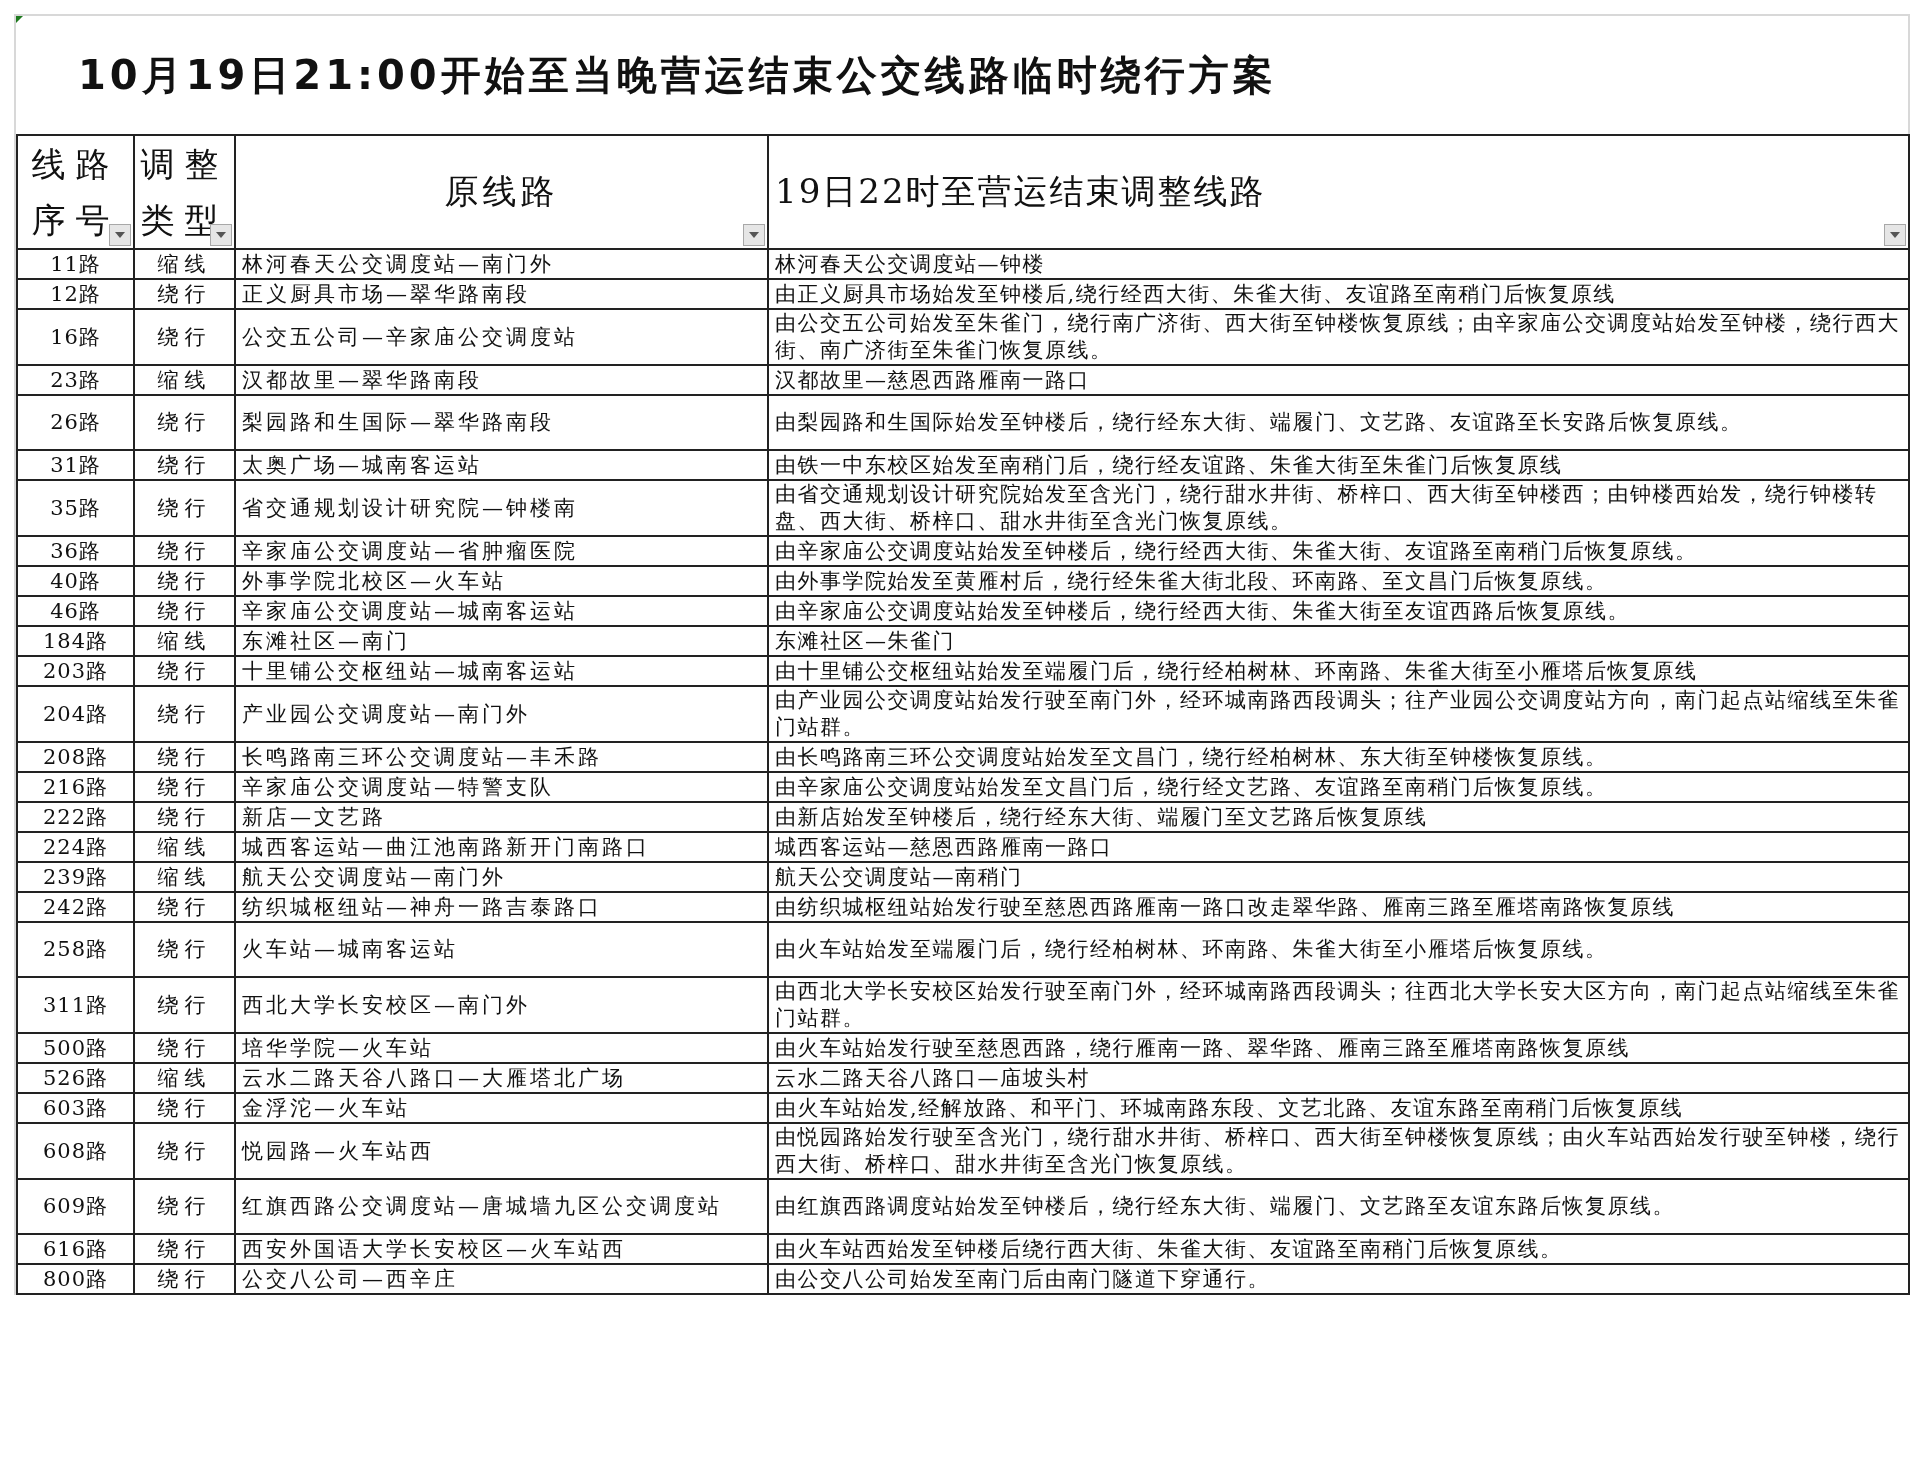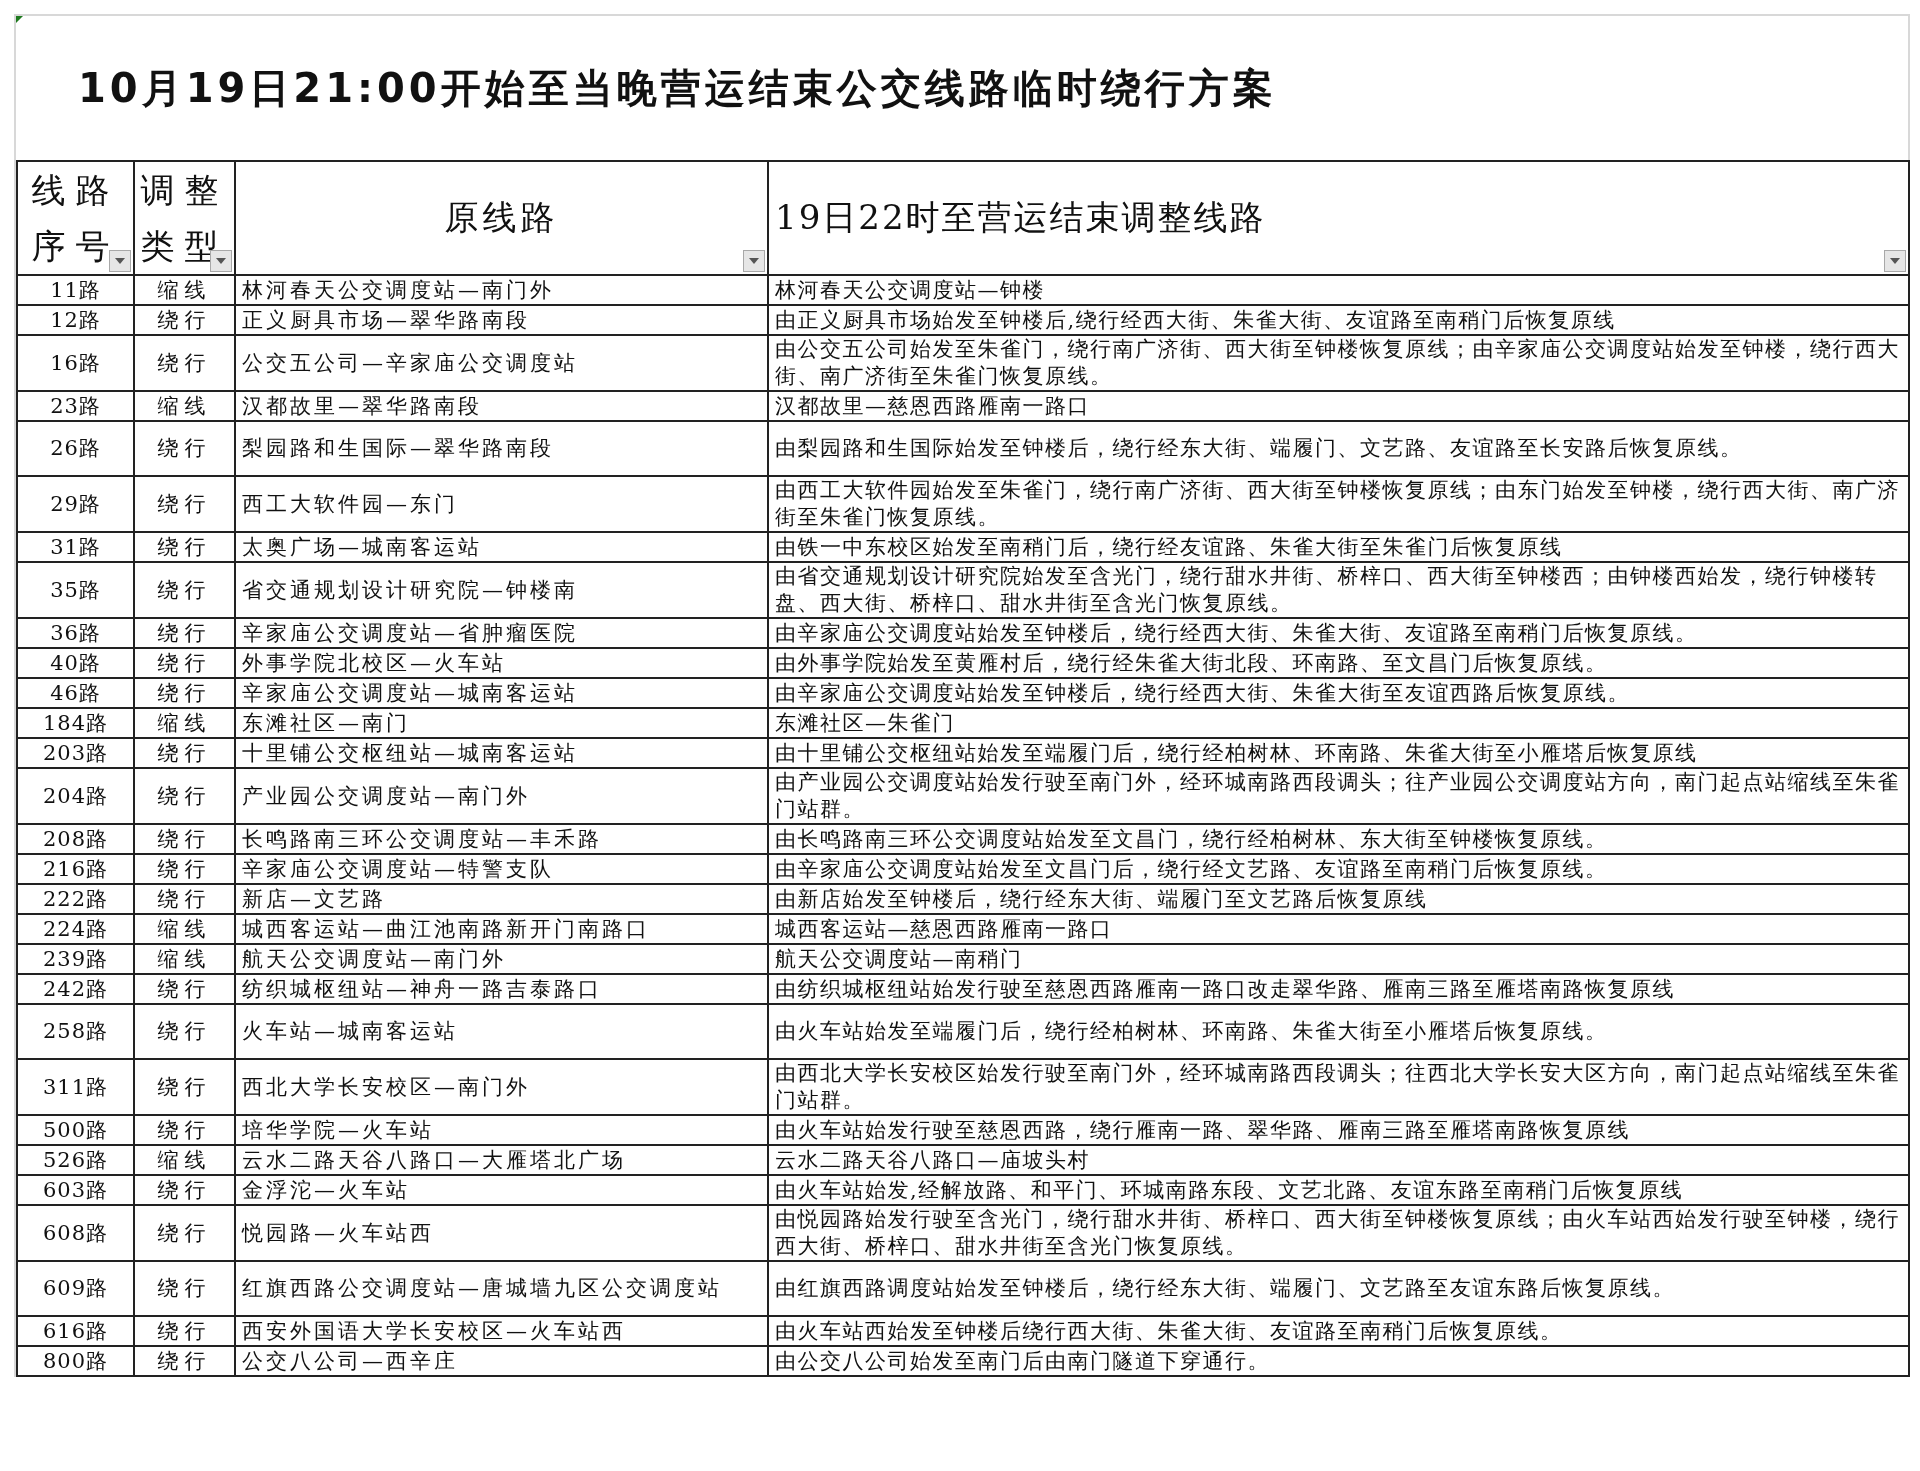--- a/index.html
+++ b/index.html
@@ -1,21 +1,21 @@
 <!DOCTYPE html>
 <html><head>
 <meta charset="utf-8">
 <style>
   html, body { margin: 0; padding: 0; background: #ffffff; }
   body { width: 1920px; height: 1471px; position: relative; overflow: hidden;
          font-family: "DejaVu Serif", "Liberation Serif", serif; color: #111; }
   .sheet { position: absolute; left: 14px; top: 14px; width: 1892px; border-left: 2px solid #d8d8d8; border-top: 2px solid #d8d8d8; border-right: 2px solid #d8d8d8; }
   .corner-mark { position: absolute; left: 0; top: 0; width: 0; height: 0;
                  border-top: 7px solid #1e7a1e; border-right: 7px solid transparent; }
-  .title-box { height: 144px; display: flex; align-items: center; padding-left: 62px; }
+  .title-box { height: 118px; display: flex; align-items: center; padding-left: 62px; }
   .title { font-family: "DejaVu Sans", "Liberation Sans", sans-serif; font-weight: bold;
            font-size: 40px; letter-spacing: 4px; color: #111; }
   table { border-collapse: collapse; table-layout: fixed; width: 1892px; }
   col.c1 { width: 117px; } col.c2 { width: 101px; } col.c3 { width: 533px; } col.c4 { width: 1141px; }
   th, td { border: 2px solid #222; padding: 0 6px; vertical-align: middle; overflow: hidden; }
   th { font-weight: normal; position: relative; height: 92px; }
   th.h-left { font-size: 34px; line-height: 56px; text-align: center; letter-spacing: 10px; padding: 0 4px; }
   th.h-mid { font-size: 34px; text-align: center; letter-spacing: 4px; }
   th.h-right { font-size: 34px; text-align: left; letter-spacing: 2px; }
   .filter-btn { position: absolute; right: 2px; bottom: 2px; width: 22px; height: 22px;
@@ -89,26 +89,20 @@
           <td class="type">缩线</td>
           <td class="orig">汉都故里—翠华路南段</td>
           <td class="adj">汉都故里—慈恩西路雁南一路口</td>
         </tr>
         <tr class="tall">
           <td class="num">26路</td>
           <td class="type">绕行</td>
           <td class="orig">梨园路和生国际—翠华路南段</td>
           <td class="adj">由梨园路和生国际始发至钟楼后，绕行经东大街、端履门、文艺路、友谊路至长安路后恢复原线。</td>
         </tr>
-        <tr class="tall">
-          <td class="num">29路</td>
-          <td class="type">绕行</td>
-          <td class="orig">西工大软件园—东门</td>
-          <td class="adj">由西工大软件园始发至朱雀门，绕行南广济街、西大街至钟楼恢复原线；由东门始发至钟楼，绕行西大街、南广济街至朱雀门恢复原线。</td>
-        </tr>
         <tr>
           <td class="num">31路</td>
           <td class="type">绕行</td>
           <td class="orig">太奥广场—城南客运站</td>
           <td class="adj">由铁一中东校区始发至南稍门后，绕行经友谊路、朱雀大街至朱雀门后恢复原线</td>
         </tr>
         <tr class="tall">
           <td class="num">35路</td>
           <td class="type">绕行</td>
           <td class="orig">省交通规划设计研究院—钟楼南</td>

